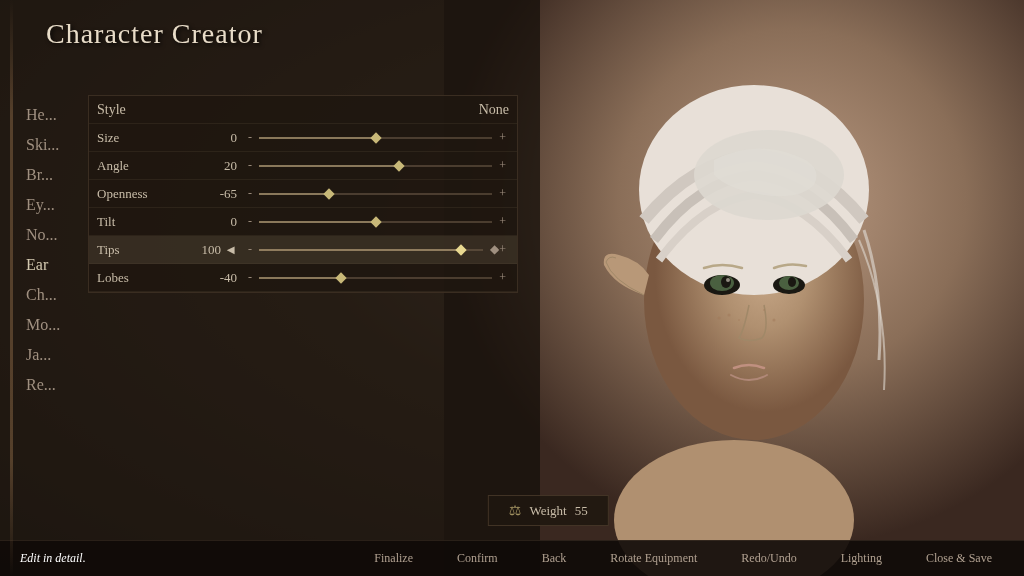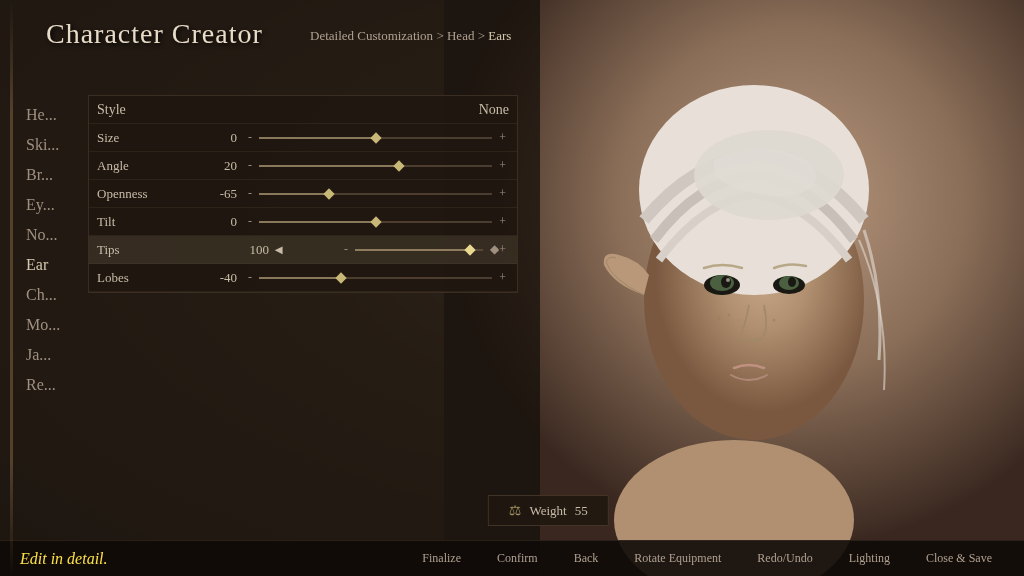--- a/index.html
+++ b/index.html
@@ -115,21 +115,20 @@
       display: flex;
       align-items: center;
       height: 28px;
       border-bottom: 1px solid rgba(80, 65, 50, 0.3);
       padding: 0 8px;
       font-size: 13px;
     }
 
     .slider-row.active-row {
       background: rgba(70, 60, 45, 0.6);
-      gap: 48px;
     }
 
     .slider-label {
       width: 90px;
       color: #c8bca8;
       font-size: 13px;
     }
 
     .slider-value {
       width: 50px;
@@ -251,30 +250,30 @@
       height: 36px;
       background: rgba(15, 10, 8, 0.9);
       border-top: 1px solid rgba(80, 65, 50, 0.4);
       display: flex;
       align-items: center;
       padding: 0 20px;
       z-index: 10;
     }
 
     .bottom-left-text {
-      font-size: 16px;
-      color: #fde047;
+      font-size: 12px;
+      color: #ffffff;
       font-style: italic;
       text-align: right;
     }
 
     .bottom-buttons {
       display: flex;
       margin-left: auto;
-      gap: 12px;
+      gap: 20px;
     }
 
     .bottom-btn {
       font-size: 12px;
       color: #b0a090;
       padding: 4px 12px;
       cursor: pointer;
       background: transparent;
       border: none;
       font-family: inherit;
@@ -367,27 +366,20 @@
 
 <div class="left-panel-bg"></div>
 <div class="left-border"></div>
 
 <div class="main-container">
 
   <div class="title-area">
     <h1 class="app-title">Character Creator</h1>
   </div>
 
-  <div class="breadcrumb">
-    <span>Detailed Customization</span>
-    <span> &gt; </span>
-    <span>Head</span>
-    <span> &gt; </span>
-    <span class="current">Ears</span>
-  </div>
 
   <div class="sidebar">
     <div class="sidebar-item">He...</div>
     <div class="sidebar-item">Ski...</div>
     <div class="sidebar-item">Br...</div>
     <div class="sidebar-item">Ey...</div>
     <div class="sidebar-item">No...</div>
     <div class="sidebar-item active">Ear</div>
     <div class="sidebar-item">Ch...</div>
     <div class="sidebar-item">Mo...</div>

